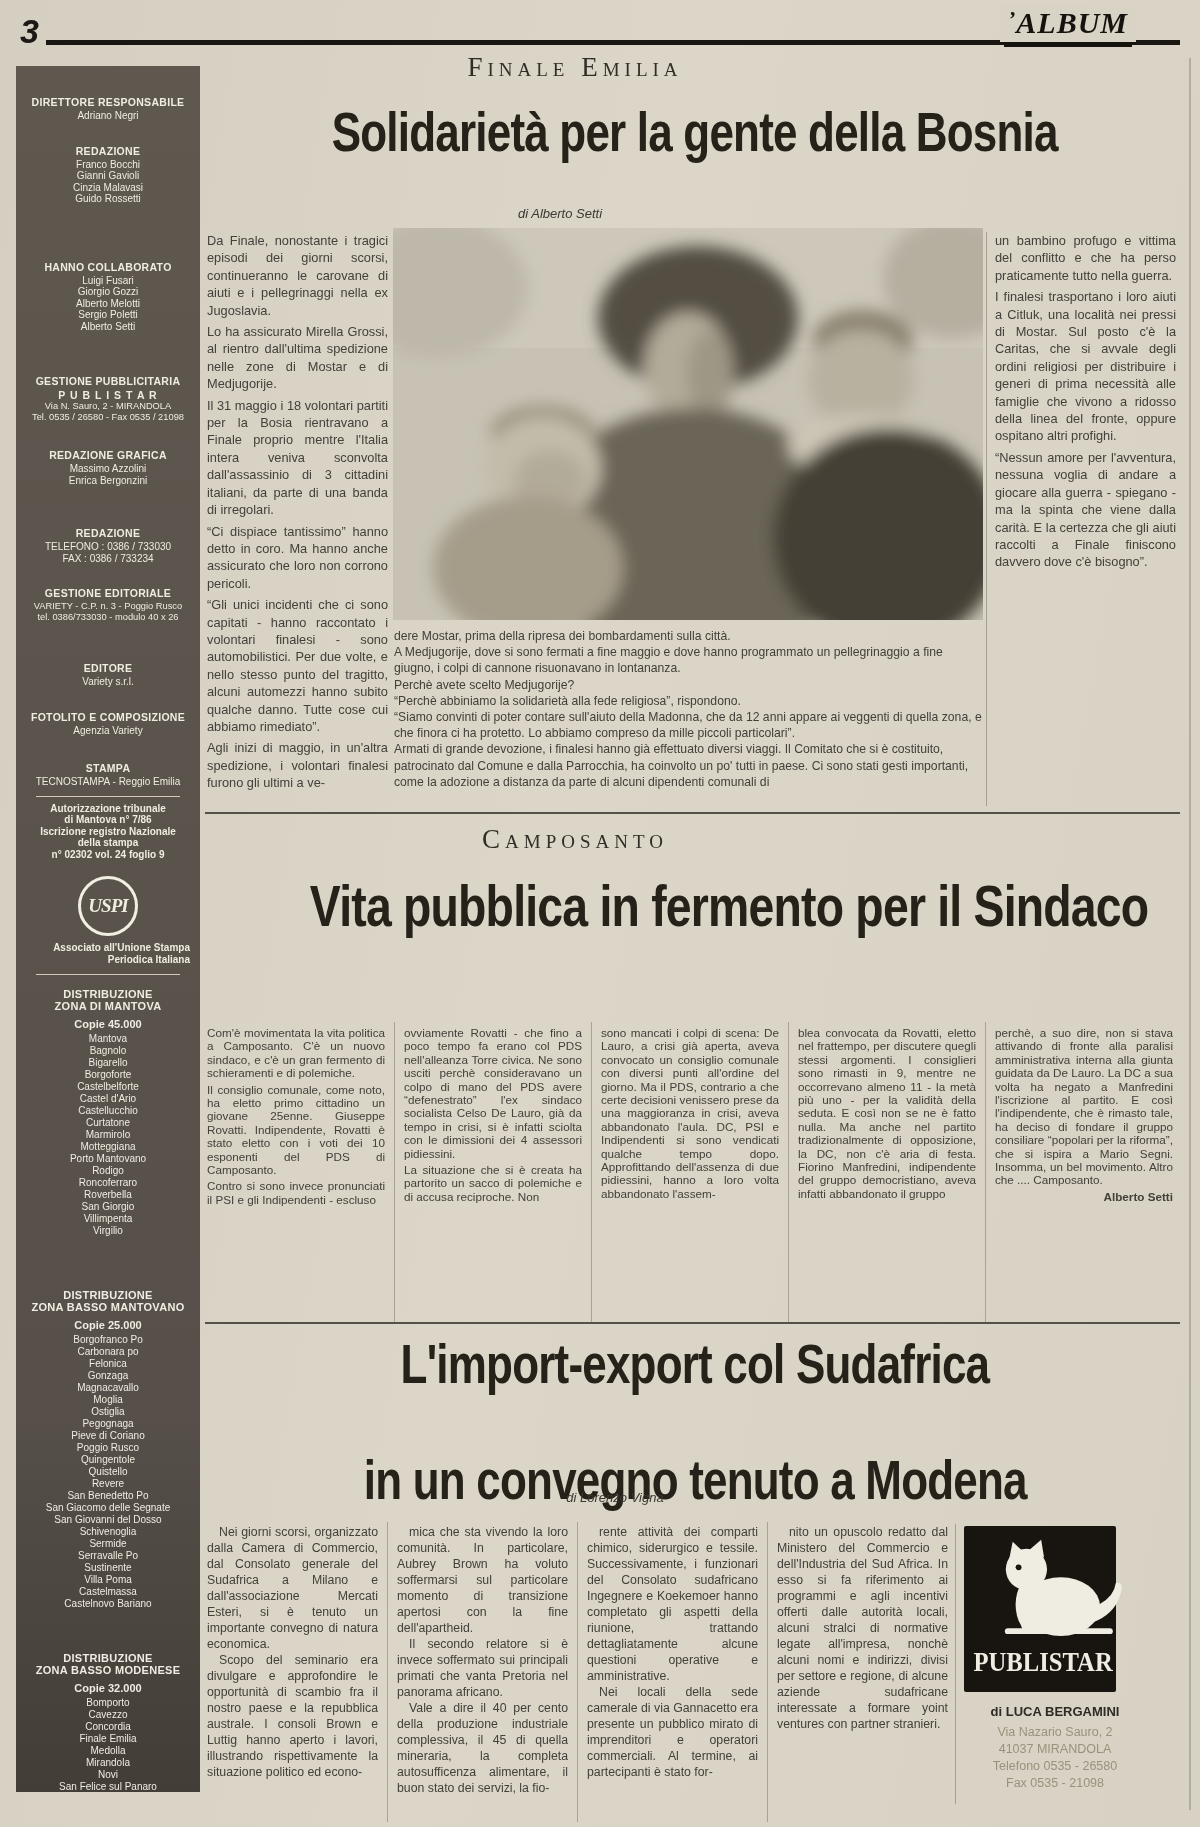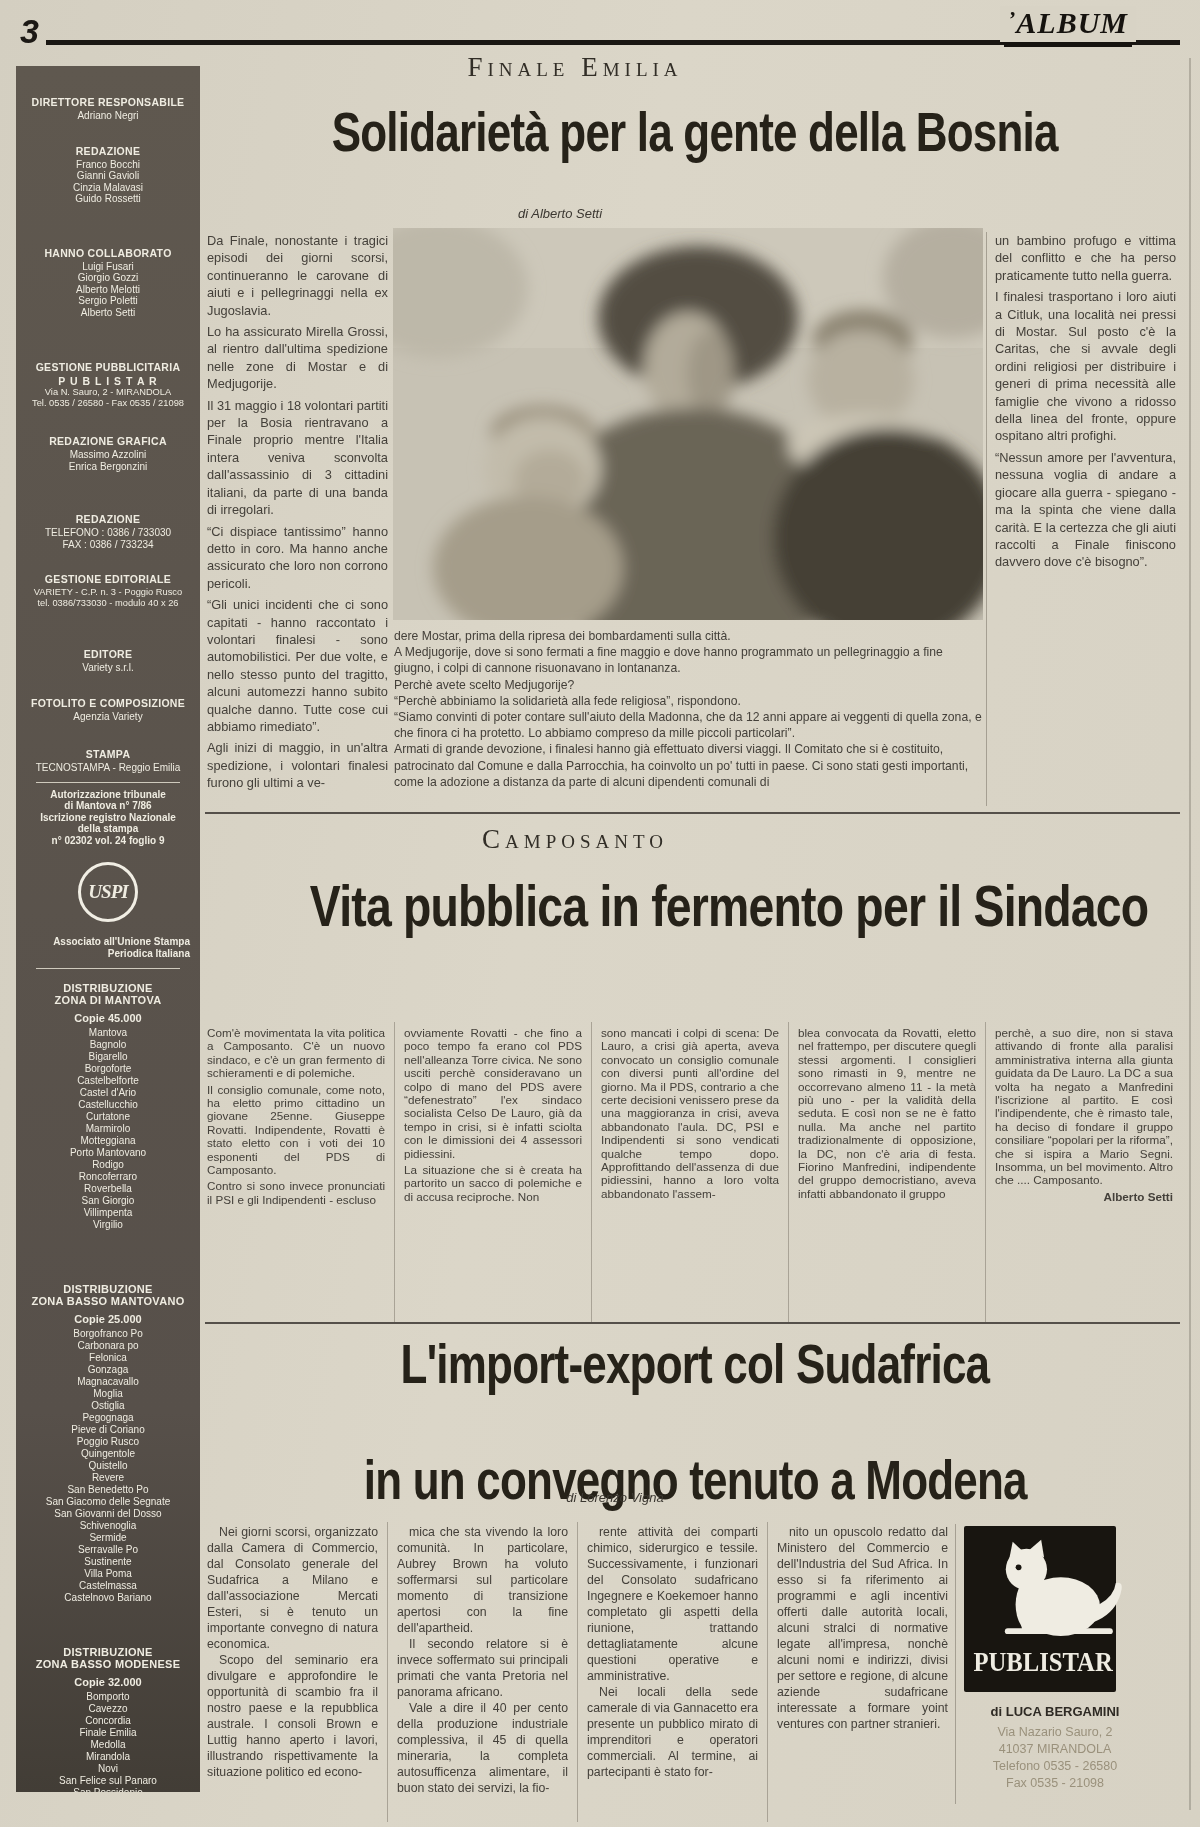--- a/index.html
+++ b/index.html
@@ -25,21 +25,21 @@
   .sb h3 { margin:0 0 2px 0; font-size:10.5px; letter-spacing:.3px; font-weight:bold; }
   .sb-sub { font-size:10.5px; font-weight:bold; letter-spacing:1px; }
   .sb-lines div { font-size:10px; line-height:11.5px; }
   .sb-small div { font-size:9.3px; line-height:11px; }
   .sb-auth div { font-weight:bold; font-size:10px; line-height:11.6px; }
   .sb-hr { height:1px; background:#cfcabd; margin:8px 14px 0 14px; }
   .uspi-wrap { margin-top:16px;text-align:right; }
   .uspi-circle { width:60px; height:60px; border:3px solid #f1eee4; border-radius:50%;
      margin:0 auto; display:flex; align-items:center; justify-content:center;
      font-family:"Liberation Serif",serif; font-style:italic; font-weight:bold; font-size:19px; letter-spacing:-1px; }
-  .uspi-caption { margin-top:14px; font-weight:bold; font-size:10px; line-height:12px; padding:0 4px; }
+  .uspi-caption { margin-top:6px; font-weight:bold; font-size:10px; line-height:12px; padding:0 4px; }
   .dist h3 { font-size:11px; line-height:12px; }
   .sb-copies { font-weight:bold; font-size:11px; margin:6px 0 3px 0; }
   .dist .sb-lines div { line-height:12px; }
   
   .kicker { position:absolute; left:205px; width:740px; text-align:center;
     font-family:"Liberation Serif", serif; font-variant:small-caps;
     font-size:27px; letter-spacing:5px; color:#322e27; }
   .headline { position:absolute; left:205px; width:980px; margin:0; text-align:center;
     font-weight:bold; color:#262219; }
   .hl { display:inline-block; transform:scaleX(.8); transform-origin:50% 50%;
@@ -102,21 +102,21 @@
     </section>
     <section class="sb" style="margin-top:23px">
       <h3>REDAZIONE</h3>
       <div class="sb-lines">
           <div>Franco Bocchi</div>
           <div>Gianni Gavioli</div>
           <div>Cinzia Malavasi</div>
           <div>Guido Rossetti</div>
         </div>
     </section>
-    <section class="sb" style="margin-top:42px">
+    <section class="sb" style="margin-top:56px">
       <h3>HANNO COLLABORATO</h3>
       <div class="sb-lines">
           <div>Luigi Fusari</div>
           <div>Giorgio Gozzi</div>
           <div>Alberto Melotti</div>
           <div>Sergio Poletti</div>
           <div>Alberto Setti</div>
         </div>
     </section>
     <section class="sb" style="margin-top:43px">

